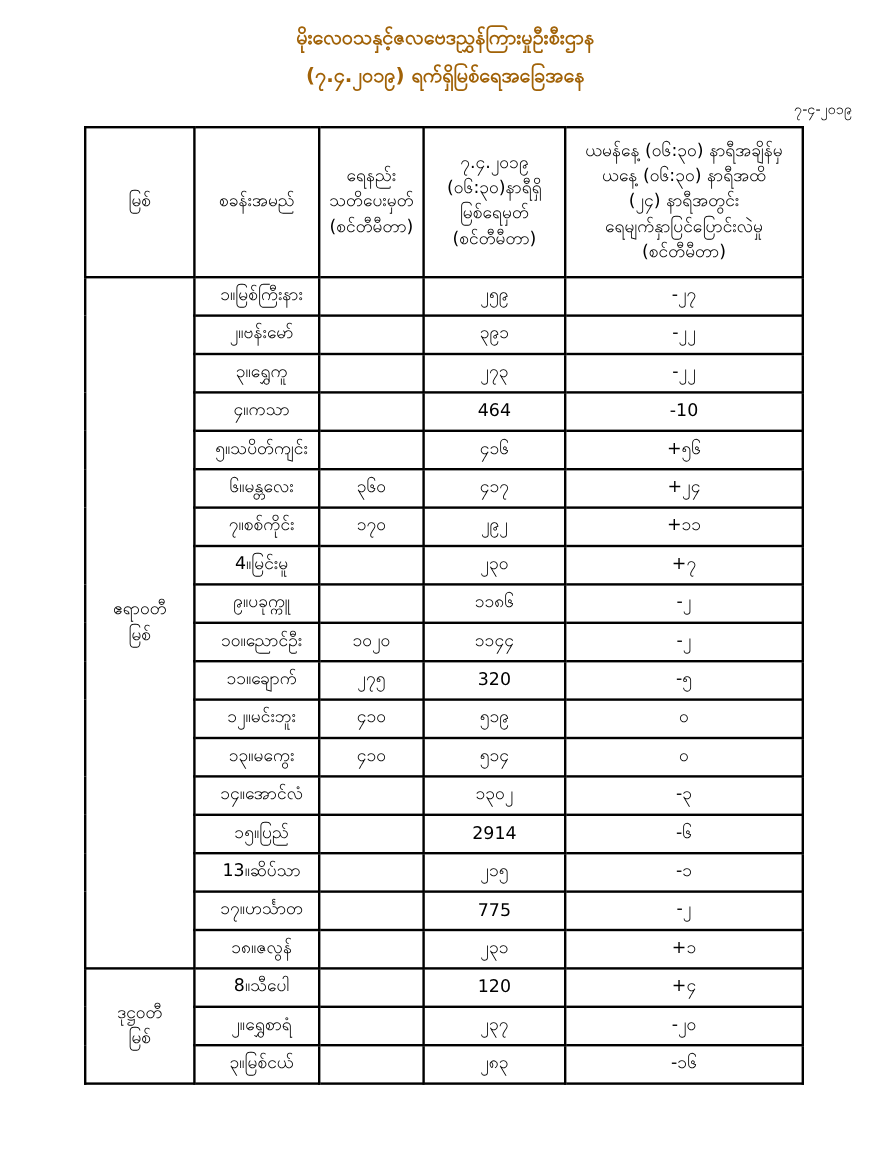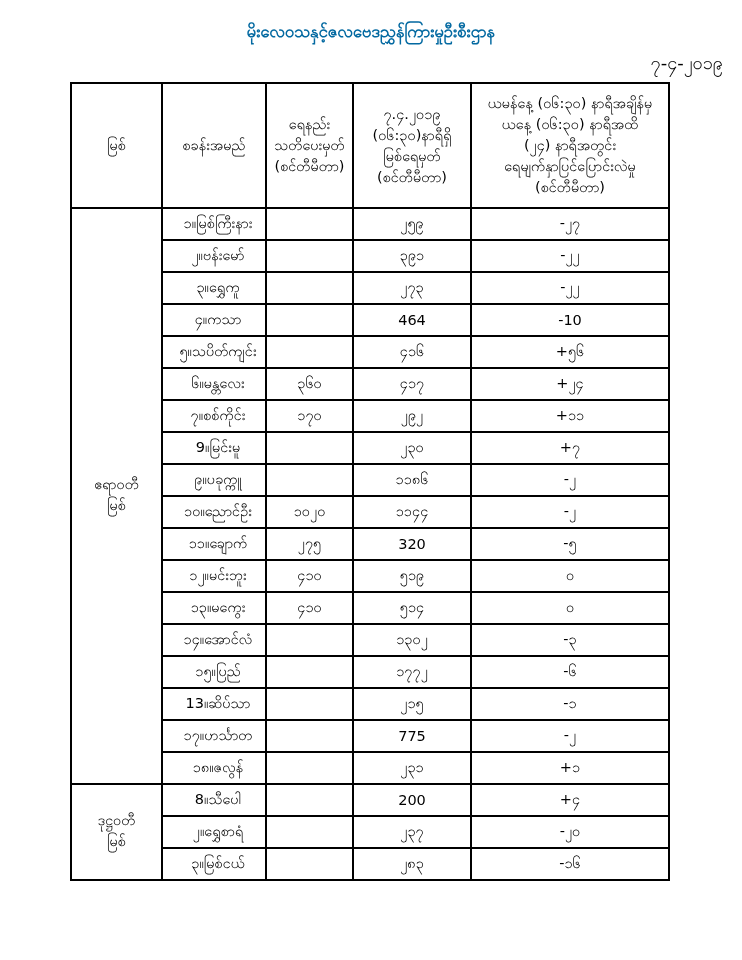--- a/index.html
+++ b/index.html
@@ -12,26 +12,26 @@
     position: relative;
     overflow: hidden;
   }
   .sheet { width: 742px; height: 960px; padding-top: 16px; }
 
   .title-block { text-align: center; }
   .title-line {
     font-size: 16.5px;
     font-weight: bold;
     line-height: 1.9;
-    color: #0369a1;
+    color: #a16207;
   }
   .date-line {
     text-align: right;
-    padding-right: 19px;
-    font-size: 18px;
+    padding-right: 32px;
+    font-size: 12px;
     margin-top: 4px;
     margin-bottom: 4px;
   }
 
   table.river-table {
     border-collapse: collapse;
     table-layout: fixed;
     margin-left: 70px;
     width: 598px;
   }
@@ -71,20 +71,21 @@
     text-align: center;
   }
 </style>
 </head>
 <body>
 
 <div class="sheet">
 
   <div class="title-block">
     <div class="title-line">မိုးလေဝသနှင့်ဇလဗေဒညွှန်ကြားမှုဦးစီးဌာန</div>
+    <div class="title-line">(၇.၄.၂၀၁၉) ရက်ရှိမြစ်ရေအခြေအနေ</div>
   </div>
 
   <div class="date-line">၇-၄-၂၀၁၉</div>
 
   <table class="river-table">
     <colgroup>
       <col class="c-river">
       <col class="c-station">
       <col class="c-warning">
       <col class="c-level">
@@ -146,21 +147,21 @@
           <td class="level-cell">၄၁၇</td>
           <td class="change-cell">+၂၄</td>
         </tr>
         <tr>
           <td class="station-cell">၇။စစ်ကိုင်း</td>
           <td class="warning-cell">၁၇၀</td>
           <td class="level-cell">၂၉၂</td>
           <td class="change-cell">+၁၁</td>
         </tr>
         <tr>
-          <td class="station-cell">9။မြင်းမူ</td>
+          <td class="station-cell">4။မြင်းမူ</td>
           <td class="warning-cell"></td>
           <td class="level-cell">၂၃၀</td>
           <td class="change-cell">+၇</td>
         </tr>
         <tr>
           <td class="station-cell">၉။ပခုက္ကူ</td>
           <td class="warning-cell"></td>
           <td class="level-cell">၁၁၈၆</td>
           <td class="change-cell">-၂</td>
         </tr>
@@ -190,21 +191,21 @@
         </tr>
         <tr>
           <td class="station-cell">၁၄။အောင်လံ</td>
           <td class="warning-cell"></td>
           <td class="level-cell">၁၃၀၂</td>
           <td class="change-cell">-၃</td>
         </tr>
         <tr>
           <td class="station-cell">၁၅။ပြည်</td>
           <td class="warning-cell"></td>
-          <td class="level-cell">၁၇၇၂</td>
+          <td class="level-cell">2914</td>
           <td class="change-cell">-၆</td>
         </tr>
         <tr>
           <td class="station-cell">13။ဆိပ်သာ</td>
           <td class="warning-cell"></td>
           <td class="level-cell">၂၁၅</td>
           <td class="change-cell">-၁</td>
         </tr>
         <tr>
           <td class="station-cell">၁၇။ဟင်္သာတ</td>
@@ -215,21 +216,21 @@
         <tr>
           <td class="station-cell">၁၈။ဇလွန်</td>
           <td class="warning-cell"></td>
           <td class="level-cell">၂၃၁</td>
           <td class="change-cell">+၁</td>
         </tr>
         <tr>
           <td rowspan="3" class="river-cell">ဒုဋ္ဌဝတီမြစ်</td>
           <td class="station-cell">8။သီပေါ</td>
           <td class="warning-cell"></td>
-          <td class="level-cell">200</td>
+          <td class="level-cell">120</td>
           <td class="change-cell">+၄</td>
         </tr>
         <tr>
           <td class="station-cell">၂။ရွှေစာရံ</td>
           <td class="warning-cell"></td>
           <td class="level-cell">၂၃၇</td>
           <td class="change-cell">-၂၀</td>
         </tr>
         <tr>
           <td class="station-cell">၃။မြစ်ငယ်</td>

